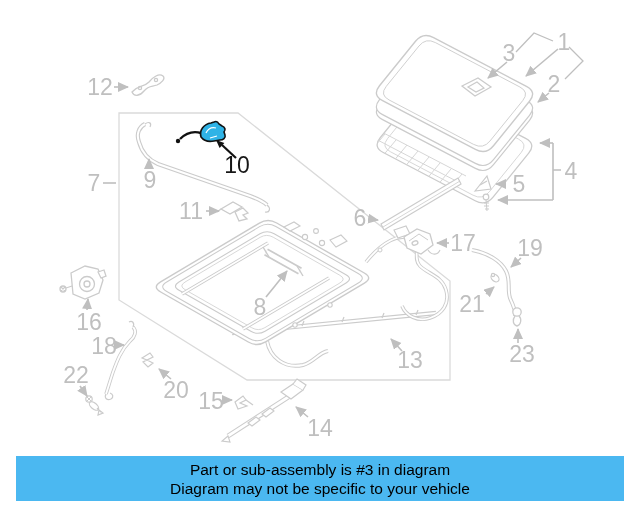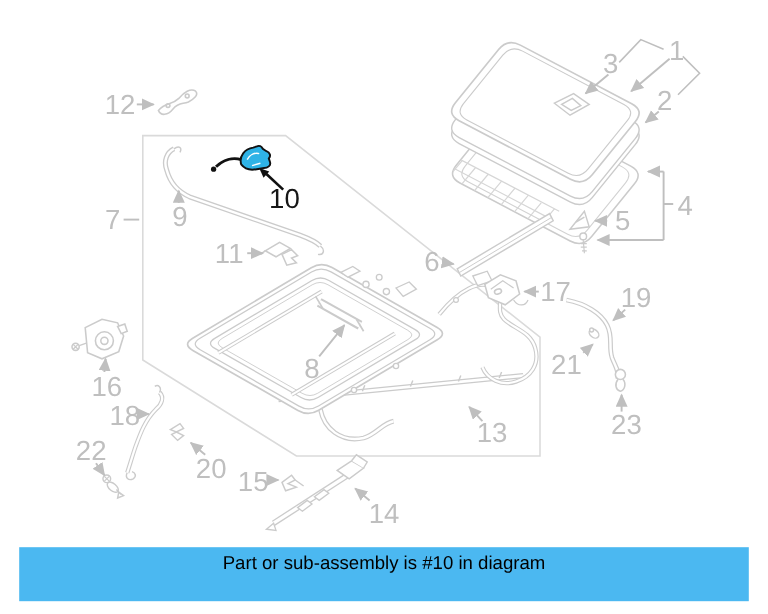--- a/index.html
+++ b/index.html
@@ -249,15 +249,16 @@
     <text class="callout" x="104" y="354" text-anchor="middle">18</text>
     <text class="callout" x="530" y="256" text-anchor="middle">19</text>
     <text class="callout" x="176" y="398" text-anchor="middle">20</text>
     <text class="callout" x="472" y="312" text-anchor="middle">21</text>
     <text class="callout" x="76" y="383" text-anchor="middle">22</text>
     <text class="callout" x="522" y="362" text-anchor="middle">23</text>
   </g>
 </svg>
 
 <div class="banner">
-  <div>Part or sub-assembly is #10 in diagram</div>
+  <div>Part or sub-assembly is #3 in diagram</div>
+  <div>Diagram may not be specific to your vehicle</div>
 </div>
 </div>
 
 </body></html>

